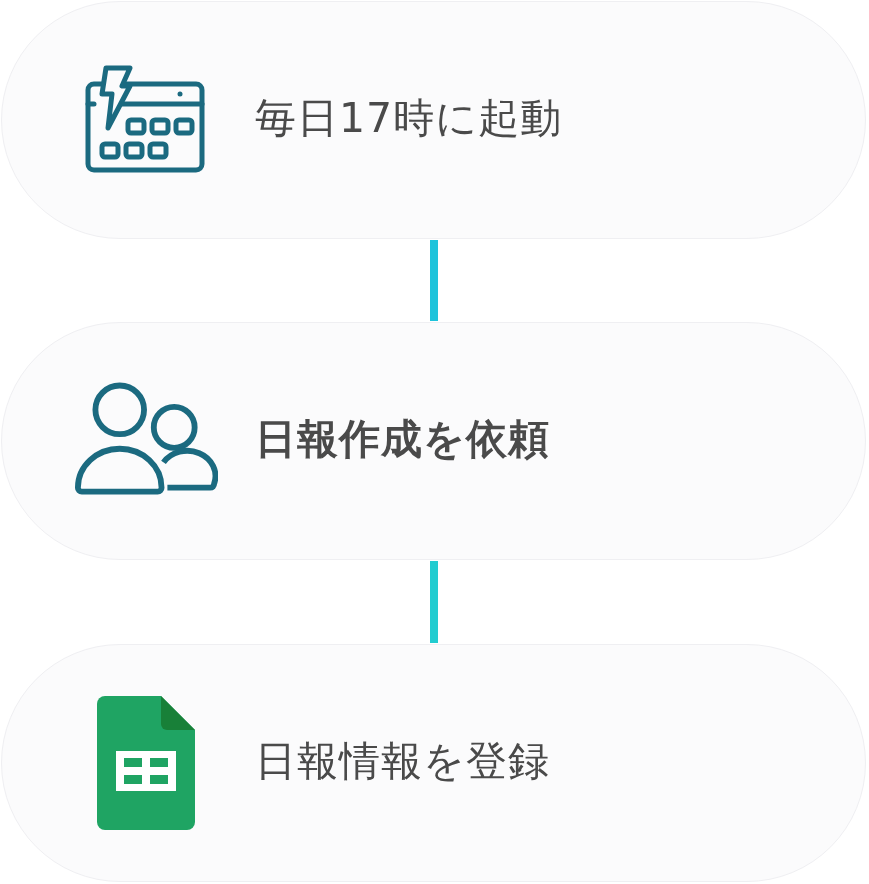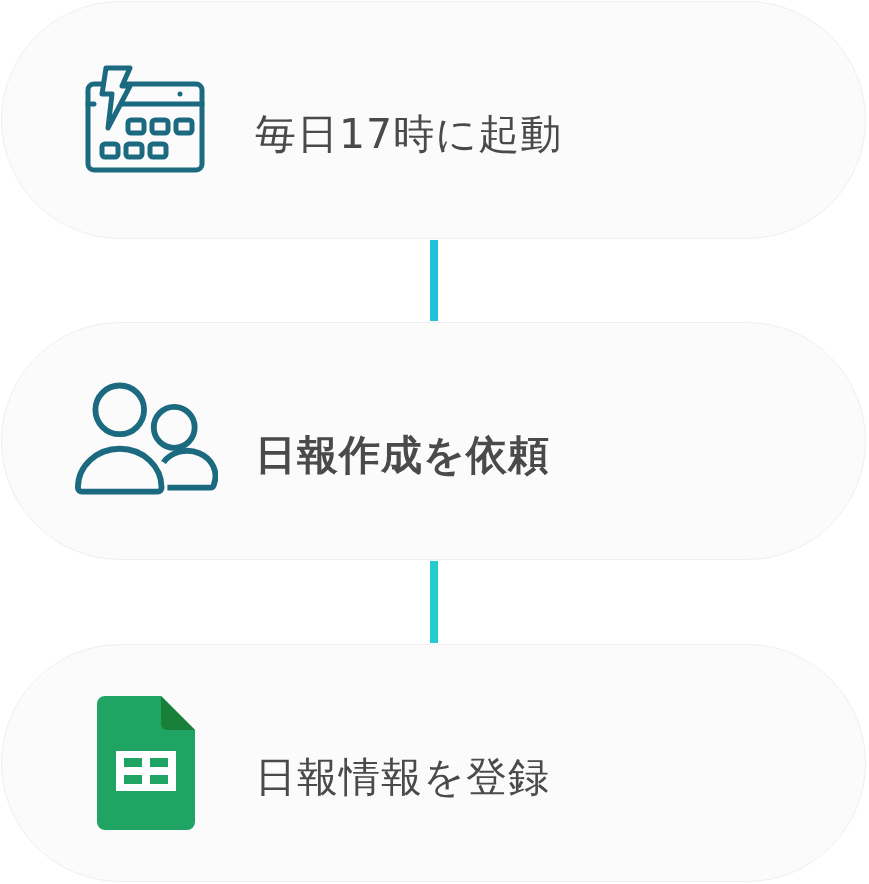--- a/index.html
+++ b/index.html
@@ -1,19 +1,19 @@
 <!DOCTYPE html>
 <html><head>
 <meta charset="utf-8">
 <style>
   html,body{margin:0;padding:0;background:#ffffff;}
   body{width:869px;height:884px;position:relative;overflow:hidden;font-family:"DejaVu Sans","Liberation Sans",sans-serif;}
   .card{position:absolute;left:1px;width:865px;height:238px;border-radius:119px;background:#fbfbfc;border:1px solid #efeff2;box-sizing:border-box;}
   .card .icon{position:absolute;left:72px;top:50%;transform:translateY(-50%);width:144px;height:130px;display:flex;align-items:center;justify-content:center;}
-  .card .label{position:absolute;left:253px;top:50%;transform:translateY(-52%);font-size:41px;color:#4a4a4a;letter-spacing:1px;white-space:nowrap;margin-top:16px;}
+  .card .label{position:absolute;left:253px;top:50%;transform:translateY(-52%);font-size:41px;color:#4a4a4a;letter-spacing:1px;white-space:nowrap;}
   .connector{position:absolute;left:430px;width:8px;}
 </style>
 </head>
 <body>
 
 <div>
 
   <div class="card" style="top:1px;">
     <div class="icon">
       <svg width="124" height="112" viewBox="0 0 124 112" fill="none" stroke="#1b6a80" stroke-width="5" stroke-linejoin="round" stroke-linecap="round">

